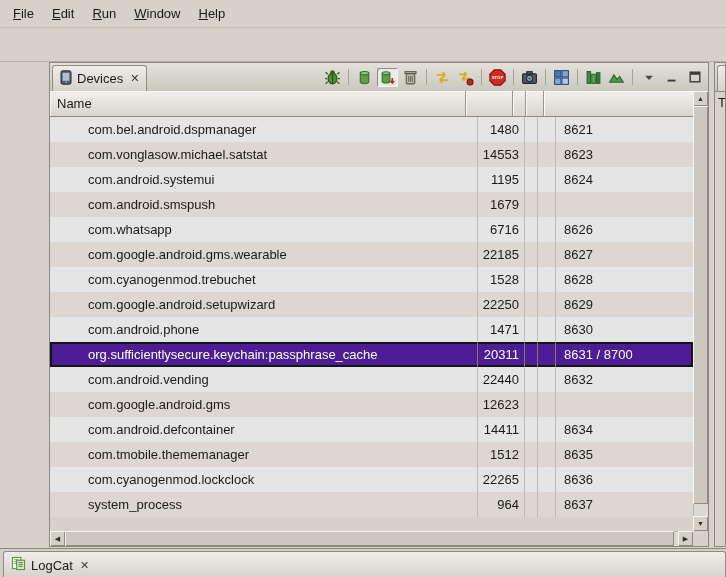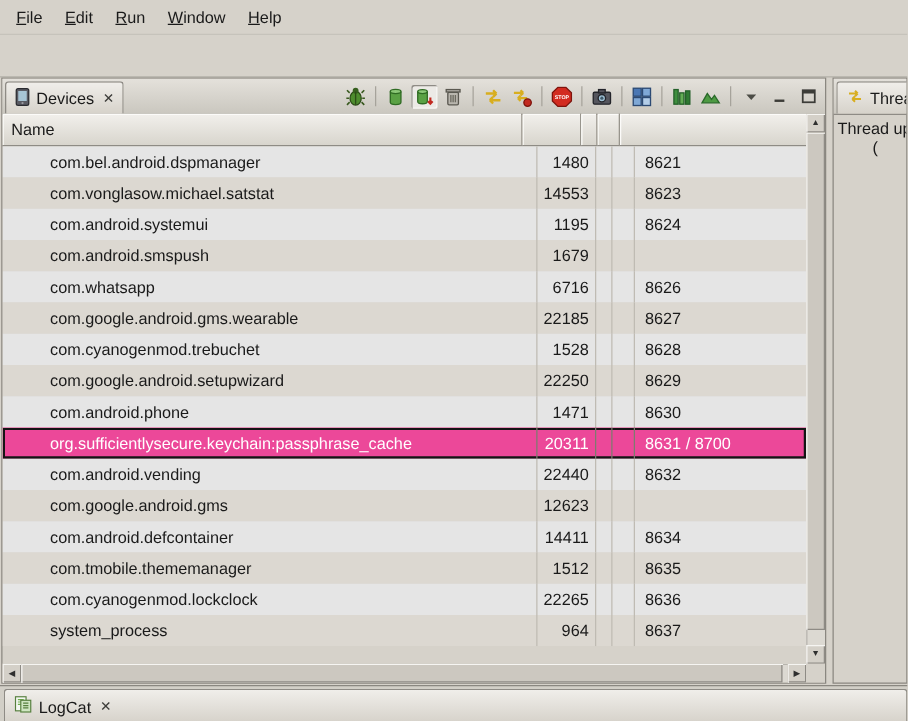--- a/index.html
+++ b/index.html
@@ -9,21 +9,21 @@
     font-family:"Liberation Sans","DejaVu Sans",sans-serif;font-size:13px;
   }
   
   .menubar{height:27px;display:flex;align-items:center;padding-left:4px;border-bottom:1px solid #c6c3bb;}
   .menu-item{display:inline-block;padding:3px 9px;cursor:default;}
   .menu-item::first-letter{text-decoration:underline;}
   
   .toolbar-strip{height:33px;border-bottom:1px solid #b3b0a8;}
   
   .main{position:absolute;top:62px;left:0;right:0;height:485px;}
-  .panel{position:absolute;top:0;border:1px solid #8a8780;background:#d6d2ca;box-sizing:border-box;}
+  .panel{position:absolute;top:0;border:1px solid #8a8780;background:#d6d2ca;box-sizing:border-box;margin-left:48px;}
   .devices{left:1px;width:660px;height:485px;}
   .threads{left:666px;right:0;height:485px;}
   .panel-header{position:absolute;top:0;left:0;right:0;height:28px;
     background:linear-gradient(#e4e1db,#cac7bf);border-bottom:1px solid #8e8b85;
     display:flex;align-items:center;overflow:hidden;}
   .tab{height:25px;margin:2px 0 0 2px;padding:0 7px;display:flex;align-items:center;gap:5px;
     background:linear-gradient(#f0eeea,#d6d2ca);border:1px solid #8e8b85;border-bottom:none;
     border-radius:3px 3px 0 0;white-space:nowrap;cursor:default;}
   .tab .close{font-size:11px;font-weight:bold;color:#3d3d3a;margin-left:2px;}
   
@@ -41,21 +41,21 @@
   .ch.port{flex:1;border-right:none;}
   .rows{position:absolute;top:54px;left:0;right:15px;height:400px;overflow:hidden;}
   .row{height:25px;display:flex;align-items:center;}
   .row.even{background:#e5e5e5;}
   .row.odd{background:#dcd8d1;}
   .cell{height:100%;display:flex;align-items:center;box-sizing:border-box;border-right:1px solid #bfbbb3;overflow:hidden;white-space:nowrap;}
   .c-name{width:428px;padding-left:38px;}
   .c-pid{width:47px;justify-content:flex-end;padding-right:5px;}
   .c-a{width:13px;} .c-b{width:18px;}
   .c-port{flex:1;padding-left:8px;border-right:none;}
-  .row.sel{background:#ec4899;color:#ffffff;box-shadow:inset 0 0 0 2px #141414;}
+  .row.sel{background:#4c1d95;color:#ffffff;box-shadow:inset 0 0 0 2px #141414;}
   .row.sel .cell{border-right-color:#7d7b6f;}
   
   .vscroll{position:absolute;top:28px;right:0;width:15px;bottom:15px;background:#dcd9d2;box-shadow:inset 1px 0 0 #b7b4ad;}
   .sb-btn{position:absolute;width:15px;height:15px;background:#d4d0c8;
     box-shadow:inset 1px 1px 0 #f6f5f2,inset -1px -1px 0 #8e8b85;
     font-size:7px;display:flex;align-items:center;justify-content:center;color:#2f2f2f;}
   .sb-btn.up{top:0;left:0;} .sb-btn.down{bottom:0;left:0;}
   .sb-btn.left{left:0;top:0;} .sb-btn.right{right:0;top:0;}
   .vthumb{position:absolute;top:15px;left:0;width:15px;height:calc(100% - 42px);
     background:#ccc8c0;box-shadow:inset 1px 1px 0 #f6f5f2,inset -1px -1px 0 #8e8b85;}

